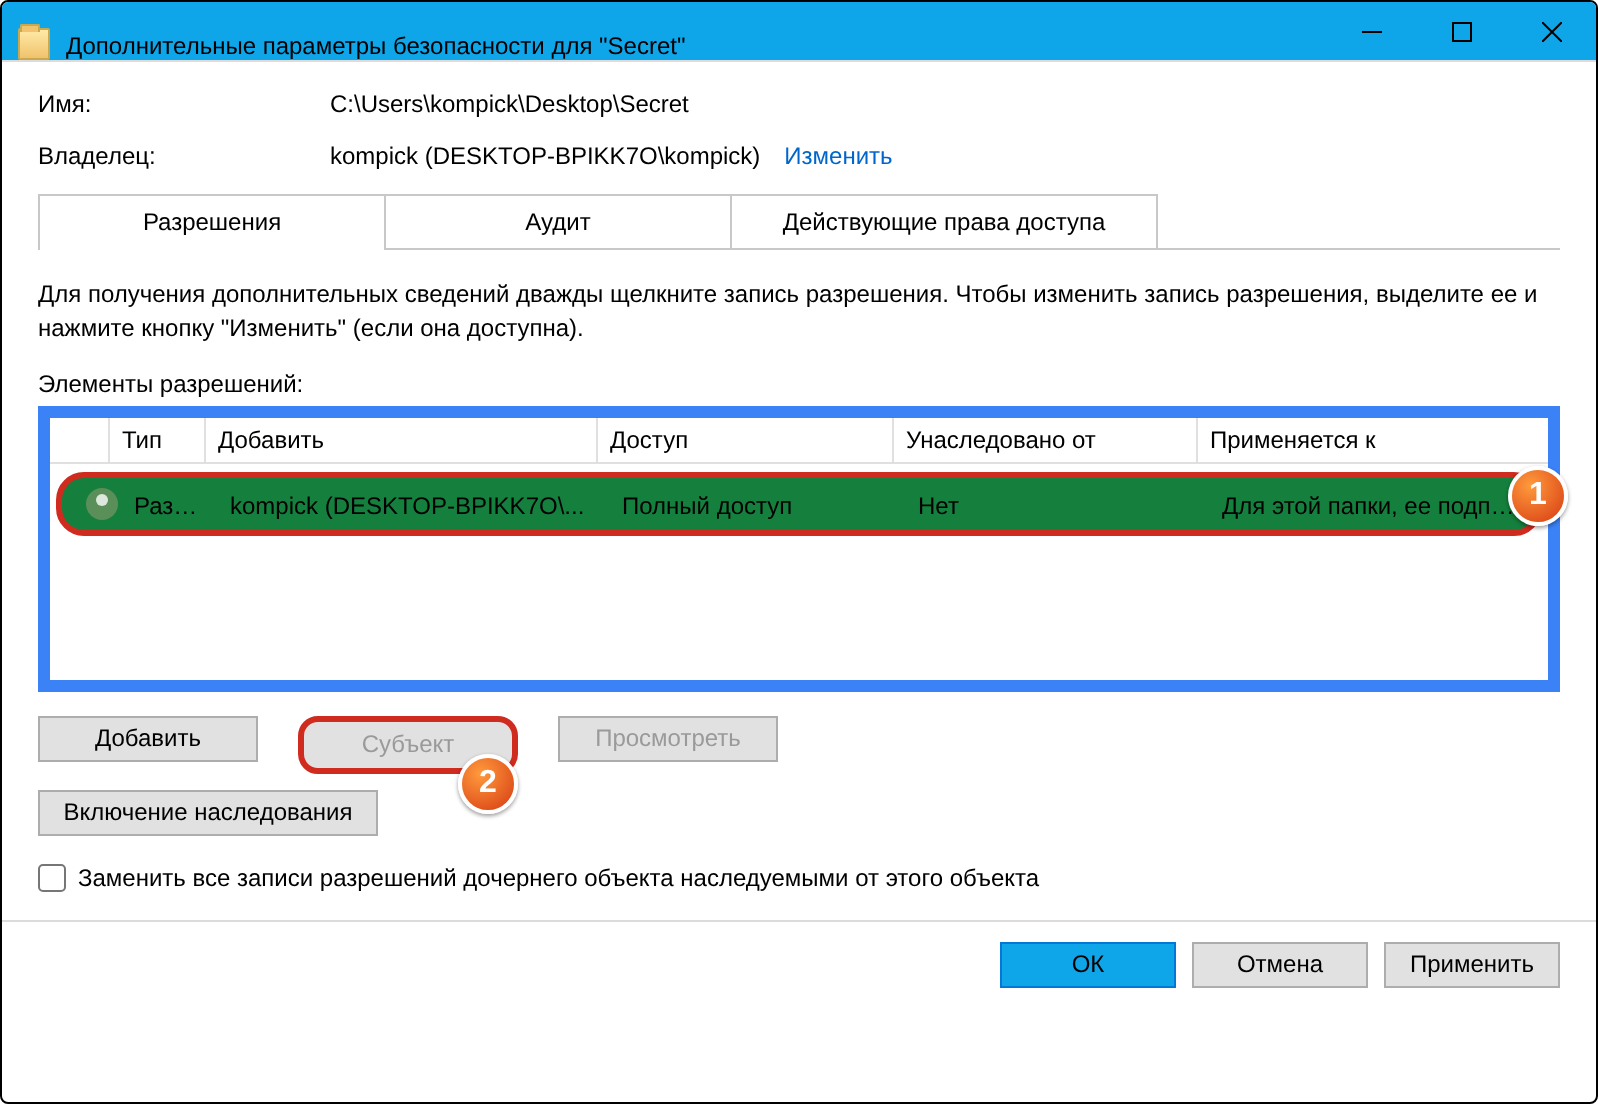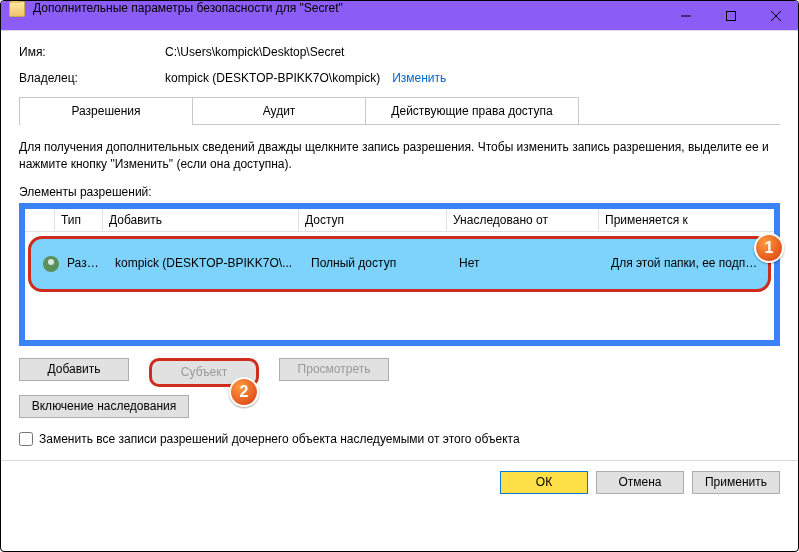--- a/index.html
+++ b/index.html
@@ -1,17 +1,17 @@
 <!DOCTYPE html>
 <html><head>
 <meta charset="utf-8">
 <style>
 *{box-sizing:border-box;margin:0;padding:0;font-family:"Segoe UI",Tahoma,sans-serif;font-size:12px}
 body{background:#fff;width:799px;height:552px;border:1px solid #000;border-radius:4px;overflow:hidden;position:relative}
-.titlebar{height:30px;display:flex;align-items:flex-start;padding-left:8px;background:#8b5cf6;border-bottom:1px solid #dcdcdc}
+.titlebar{height:30px;display:flex;align-items:flex-end;padding-left:8px;background:#0ea5e9;border-bottom:1px solid #dcdcdc}
 .titlebar .ficon{width:16px;height:16px;background:linear-gradient(to bottom,#ffe9a6,#f0c36d);border:1px solid #caa84e;border-radius:1px;margin-right:8px;position:relative}
 .titlebar .ficon::before{content:"";position:absolute;top:-3px;left:0;width:8px;height:3px;background:#f0c36d;border:1px solid #caa84e;border-bottom:none;border-radius:1px 1px 0 0}
 .titlebar span{color:#000}
 .winbtns{margin-left:auto;display:flex}
 .winbtn{width:45px;height:29px;display:flex;align-items:center;justify-content:center;color:#000}
 .winbtn svg{width:10px;height:10px}
 .content{padding:14px 18px 0}
 .row{display:flex;margin-bottom:12px}
 .row .lab{width:146px;color:#000}
 .row .val{color:#000}
@@ -29,34 +29,34 @@
 .thead{display:flex;border-bottom:1px solid #e0e0e0;background:#fff}
 .th{padding:4px 6px;border-right:1px solid #e0e0e0;color:#000;overflow:hidden;white-space:nowrap;text-overflow:ellipsis}
 .th:last-child{border-right:none}
 .c0{width:30px}
 .c1{width:48px}
 .c2{width:196px}
 .c3{width:148px}
 .c4{width:152px}
 .c5{flex:1}
 .tbody{height:104px;position:relative}
-.trow{display:flex;align-items:flex-start;padding:15px 0;margin:4px 3px 0;border:3px solid #cf2b1e;border-radius:14px;background:#7dd3fc}
+.trow{display:flex;align-items:flex-end;padding:3px 0;margin:4px 3px 0;border:3px solid #cf2b1e;border-radius:14px;background:#15803d}
 .trow .td{padding:2px 6px;overflow:hidden;white-space:nowrap;text-overflow:ellipsis}
 .uicon{width:16px;height:16px;border-radius:50%;background:#5a8f5a;margin-left:6px;position:relative}
 .uicon::before{content:"";position:absolute;top:3px;left:5px;width:6px;height:6px;border-radius:50%;background:#dce8dc}
 .btnrow{display:flex;gap:20px;margin-top:12px}
 .btn{min-width:110px;height:23px;border:1px solid #adadad;background:#e1e1e1;color:#000;text-align:center;padding:0 10px;display:inline-flex;align-items:center;justify-content:center;cursor:pointer}
 .btn.disabled{color:#9a9a9a;cursor:default}
 .btn.hl{border:3px solid #cf2b1e;border-radius:10px;height:29px;position:relative}
 .ck{display:flex;align-items:flex-start;margin-top:14px}
 .ck input{width:14px;height:14px;margin-right:6px}
 .hr{height:1px;background:#dcdcdc;margin:14px -18px 0}
 .footer{display:flex;justify-content:flex-end;gap:8px;padding:10px 18px 12px}
 .footer .btn{min-width:88px;background:#e1e1e1}
-.footer .btn.primary{border:1px solid #0078d7;background:#fde047}
+.footer .btn.primary{border:1px solid #0078d7;background:#0ea5e9}
 .badge{position:absolute;width:30px;height:30px;border-radius:50%;background:radial-gradient(circle at 35% 30%,#ff9a3c,#d63a12);border:2px solid #fff;box-shadow:0 1px 2px rgba(0,0,0,.4);color:#fff;font-weight:bold;font-size:16px;display:flex;align-items:center;justify-content:center}
 .b1{top:232px;right:14px}
 .b2{top:376px;left:228px}
 </style>
 </head>
 <body>
 
 <div class="titlebar">
   <div class="ficon"></div>
   <span>Дополнительные параметры безопасности для "Secret"</span>

